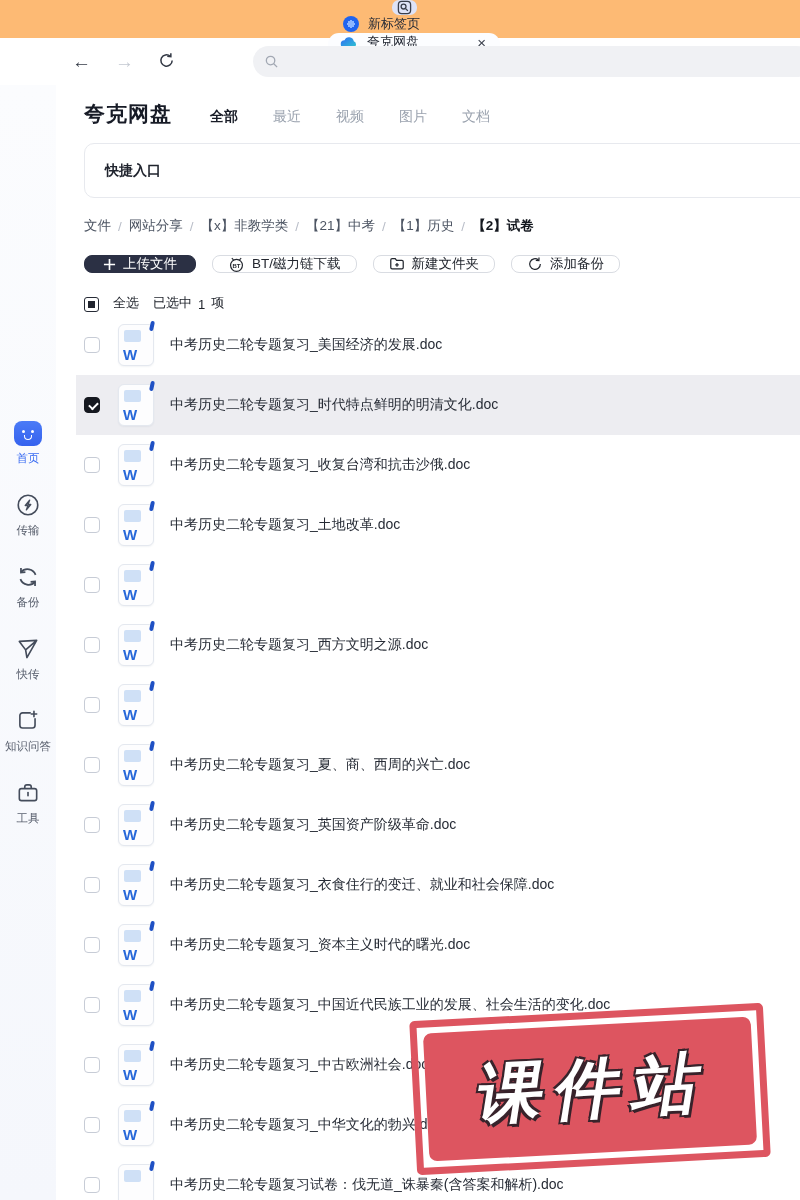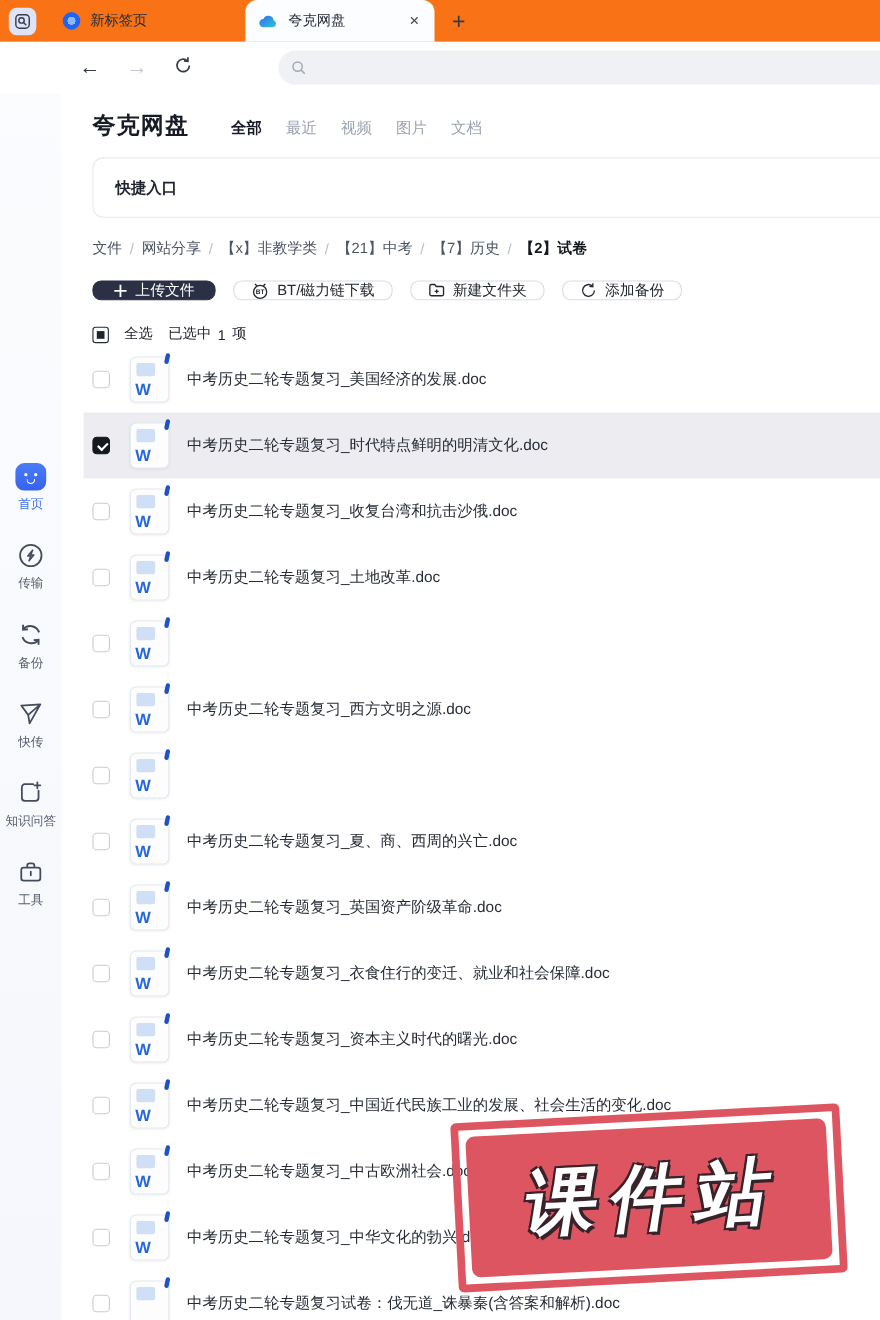--- a/index.html
+++ b/index.html
@@ -1,20 +1,20 @@
 <!DOCTYPE html>
 <html><head>
 <meta charset="utf-8">
 <style>
   * { margin:0; padding:0; box-sizing:border-box; }
   html,body { width:800px; height:1200px; overflow:hidden; }
   body { font-family:"Liberation Sans","DejaVu Sans",sans-serif; background:#fff; position:relative; }
 
   
-  .tabbar { height:38px; background:#f97316; display:flex; align-items:center; }
+  .tabbar { height:38px; background:#fdba74; display:flex; align-items:center;flex-direction:column; }
   .tabsearch { width:25px; height:25px; margin-left:8px; border-radius:7px; background:#dee3f7;
     display:flex; align-items:center; justify-content:center; cursor:pointer; }
   .btab { display:flex; align-items:center; gap:9px; height:38px; padding:0 12px; font-size:13px; color:#262b36; }
   .btab.inactive { margin-left:12px; width:150px; }
   .btab.active { margin-left:28px; width:172px; background:#fcfdff; border-radius:11px 11px 0 0; }
   .ntp-icon { width:16px; height:16px; border-radius:50%;
     background:radial-gradient(circle at 50% 50%, #8db6ff 0 32%, #2064ef 33% 100%); }
   .tab-title { flex:1; white-space:nowrap; overflow:hidden; }
   .tab-close { font-size:15px; color:#3c414d; padding:0 2px; cursor:pointer; }
   .newtab-btn { font-size:21px; font-weight:300; color:#333a47; margin-left:16px; cursor:pointer; line-height:1; }
@@ -37,21 +37,21 @@
     background:linear-gradient(180deg,#4b7bf7,#3562ee); position:relative; }
   .home-badge i { position:absolute; width:3px; height:3px; border-radius:50%; background:#fff; top:9px; }
   .home-badge i.l { left:8px; } .home-badge i.r { right:8px; }
   .home-badge u { position:absolute; left:10px; right:10px; bottom:6px; height:5px;
     border:1.6px solid #fff; border-top:none; border-radius:0 0 6px 6px; }
 
   .main { flex:1; padding:15px 0 0 28px; position:relative; }
 
   .pagehead { display:flex; align-items:baseline; }
   .ptitle { font-size:21px; font-weight:800; color:#171b26; letter-spacing:1px; }
-  .ptabs { display:flex; margin-left:38px; gap:22px; }
+  .ptabs { display:flex; margin-left:38px; gap:35px; }
   .ptab { font-size:14px; color:#9aa2ae; cursor:pointer; }
   .ptab.on { color:#181c27; font-weight:700; }
 
   .quickcard { margin-top:15px; margin-right:-14px; height:55px; border:1px solid #e7e9ee;
     border-radius:10px; display:flex; align-items:center; padding-left:20px; }
   .quickcard .qt { font-size:14px; font-weight:700; color:#20242e; }
 
   .crumbs { margin-top:19px; display:flex; align-items:center; font-size:13.5px; color:#4d5563; flex-wrap:nowrap; }
   .crumbs .sep { color:#b9bec8; margin:0 7px; }
   .crumbs .item { cursor:pointer; white-space:nowrap; }
@@ -213,21 +213,21 @@
 
     <div class="crumbs">
       <span class="item">文件</span>
       <span class="sep">/</span>
       <span class="item">网站分享</span>
       <span class="sep">/</span>
       <span class="item">【x】非教学类</span>
       <span class="sep">/</span>
       <span class="item">【21】中考</span>
       <span class="sep">/</span>
-      <span class="item">【7】历史</span>
+      <span class="item">【1】历史</span>
       <span class="sep">/</span>
       <span class="item last">【2】试卷</span>
     </div>
 
     <div class="btnrow">
       <div class="btn primary">
         <svg width="13" height="13" viewBox="0 0 14 14">
           <path d="M7 1 V13 M1 7 H13" stroke="#fff" stroke-width="1.8"></path>
         </svg>
         <span>上传文件</span>

